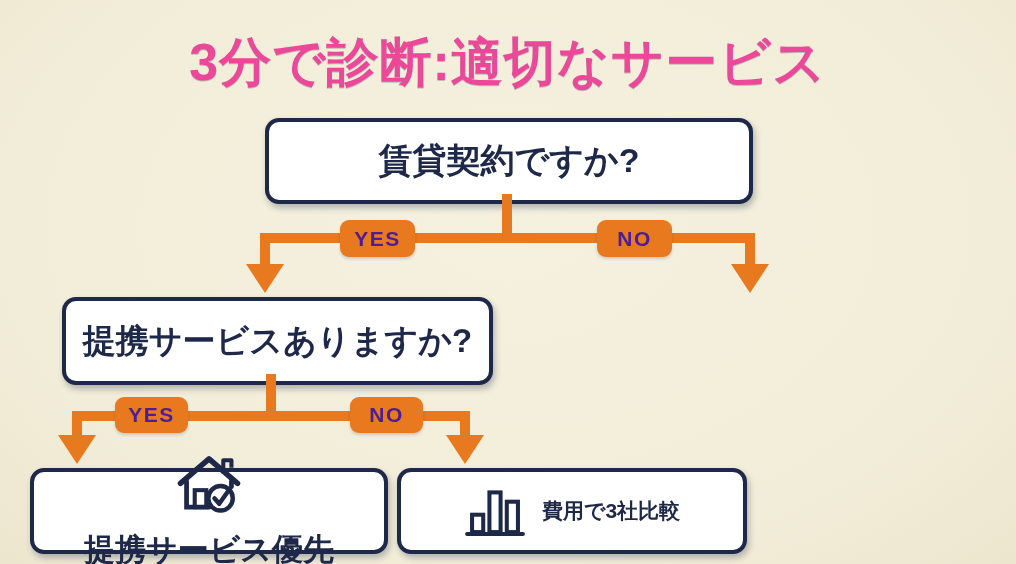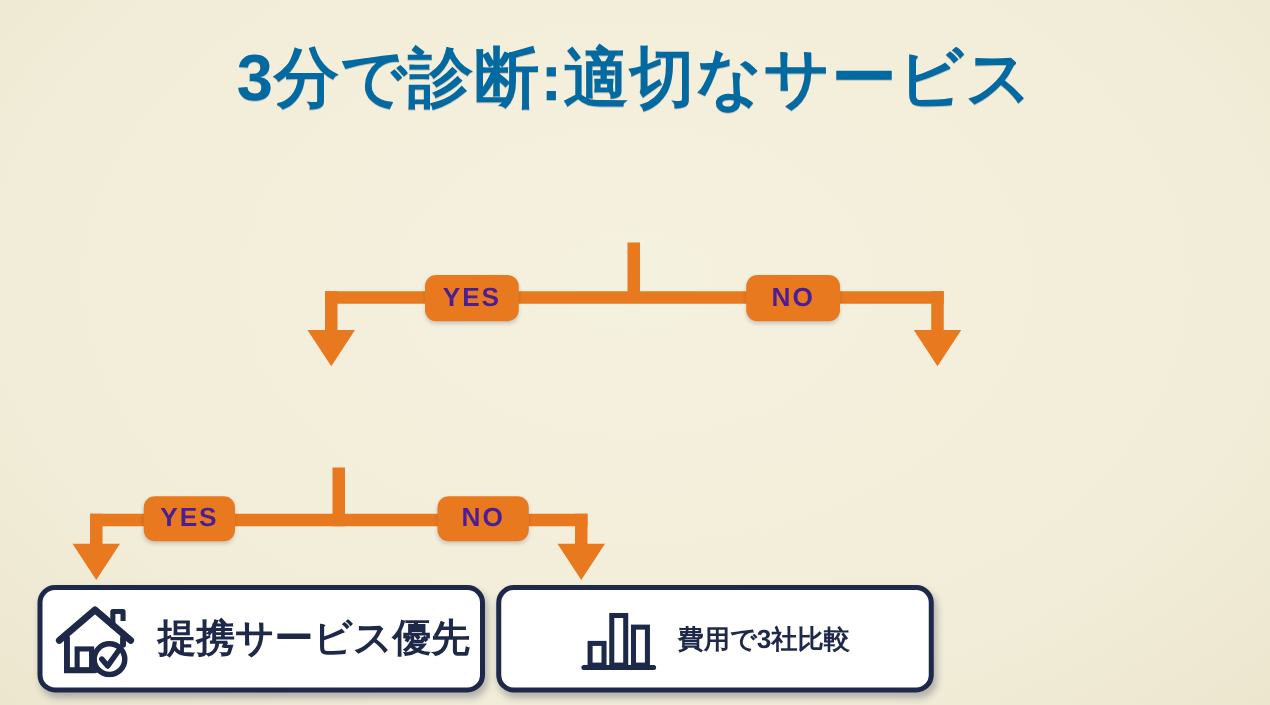--- a/index.html
+++ b/index.html
@@ -7,34 +7,34 @@
     width:1016px;height:564px;overflow:hidden;
     background:radial-gradient(ellipse at 50% 40%, #f5f1df 0%, #f2edd8 70%, #ece6cf 100%);
     font-family:"Liberation Sans","DejaVu Sans",sans-serif;
     position:relative;
   }
   .stage{position:absolute;left:0;top:0;width:1016px;height:564px;}
 
   .title{
     position:absolute;left:0;top:24px;width:1016px;height:78px;
     display:flex;align-items:center;justify-content:center;
-    font-size:52px;font-weight:900;color:#0369a1;letter-spacing:1px;
+    font-size:52px;font-weight:900;color:#ec4899;letter-spacing:1px;
     text-shadow:0 1px 0 rgba(30,40,72,.25);
   }
 
   .node{
     position:absolute;background:#ffffff;border:4px solid #1e2848;border-radius:14px;
     box-shadow:2px 4px 6px rgba(30,40,72,.30);
     display:flex;align-items:center;justify-content:center;gap:16px;
     color:#1e2848;font-weight:900;
   }
   .node-q1{left:265px;top:118px;width:480px;height:78px;font-size:34px;}
   .node-q2{left:62px;top:297px;width:423px;height:80px;font-size:33px;}
   .node-search{left:537px;top:297px;width:455px;height:80px;font-size:31px;}
-  .node-partner{left:30px;top:468px;width:350px;height:78px;font-size:31px;}
+  .node-partner{left:30px;top:468px;width:350px;height:78px;font-size:31px;flex-direction:column;}
   .node-compare{left:397px;top:468px;width:342px;height:78px;font-size:21px;}
 
   .seg{position:absolute;background:#e8791e;}
   .arrowhead{
     position:absolute;width:0;height:0;
     border-left:19px solid transparent;border-right:19px solid transparent;
     border-top:29px solid #e8791e;
   }
   .badge{
     position:absolute;background:#e8791e;border-radius:9px;
@@ -67,30 +67,36 @@
   .node-search .label{white-space:nowrap;}
   .node .label{white-space:nowrap;}
 </style>
 </head>
 <body>
 
 <div class="stage">
 
   <div class="title">3分で診断:適切なサービス</div>
 
+  <div class="node node-q1">
+    <span class="label">賃貸契約ですか?</span>
+  </div>
 
   <div class="seg c1-stub"></div>
   <div class="seg c1-hline"></div>
   <div class="seg c1-ldrop"></div>
   <div class="arrowhead c1-lhead"></div>
   <div class="seg c1-rdrop"></div>
   <div class="arrowhead c1-rhead"></div>
   <div class="badge c1-yes">YES</div>
   <div class="badge c1-no">NO</div>
 
+  <div class="node node-q2">
+    <span class="label">提携サービスありますか?</span>
+  </div>
 
 
   <div class="seg c2-stub"></div>
   <div class="seg c2-hline"></div>
   <div class="seg c2-ldrop"></div>
   <div class="arrowhead c2-lhead"></div>
   <div class="seg c2-rdrop"></div>
   <div class="arrowhead c2-rhead"></div>
   <div class="badge c2-yes">YES</div>
   <div class="badge c2-no">NO</div>

